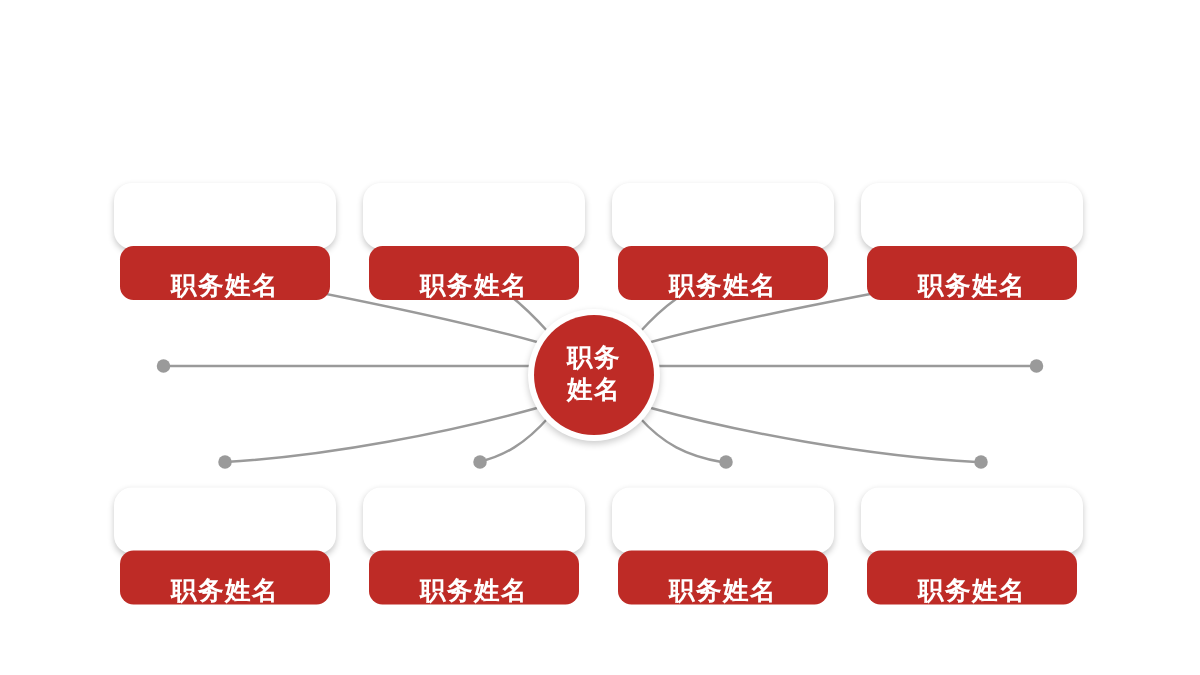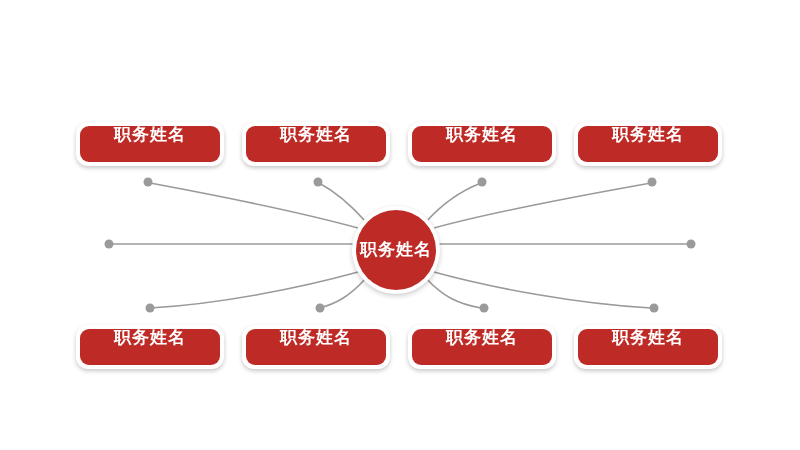--- a/index.html
+++ b/index.html
@@ -39,23 +39,24 @@
     box-shadow: 0 2px 4px rgba(0,0,0,0.22);
     padding: 4px;
     box-sizing: border-box;
   }
   .node-box-inner {
     width: 100%;
     height: 100%;
     border-radius: 9px;
     background: #be2b26;
     display: flex;
-    align-items: flex-start;
+    align-items: flex-end;
     justify-content: center;
     box-sizing: border-box;
+    margin-top: 38px;
   }
   .node-label {
     color: #ffffff;
     font-size: 17px;
     font-weight: bold;
     letter-spacing: 1px;
     line-height: 1;
     white-space: nowrap;
   }
   
@@ -71,21 +72,21 @@
     box-shadow: 0 2px 5px rgba(0,0,0,0.20);
     box-sizing: border-box;
     padding: 4px;
   }
   #center-node-inner {
     width: 100%;
     height: 100%;
     border-radius: 50%;
     background: #be2b26;
     display: flex;
-    flex-direction: row;
+    flex-direction: column;
     align-items: center;
     justify-content: center;
     box-sizing: border-box;
   }
   .center-label {
     color: #ffffff;
     font-size: 17px;
     font-weight: bold;
     letter-spacing: 1px;
     line-height: 1.25;

